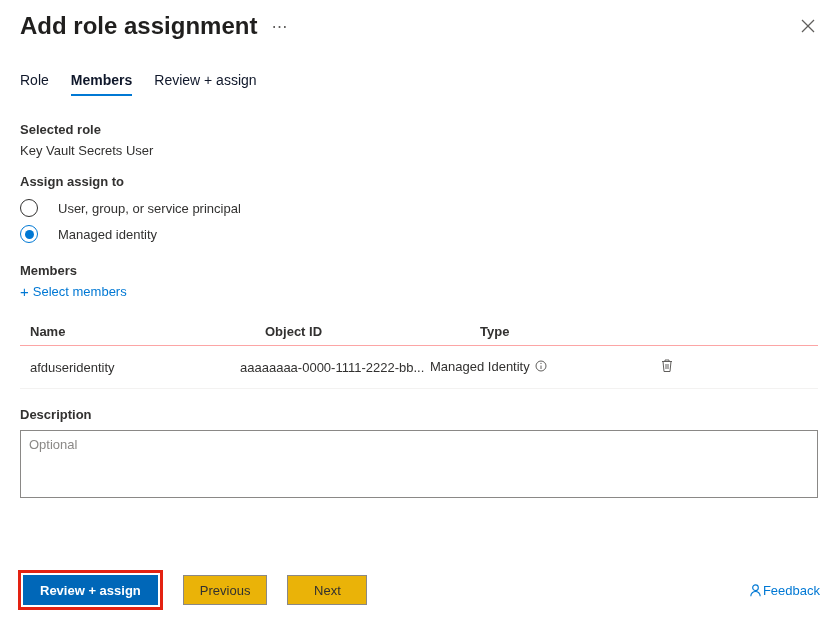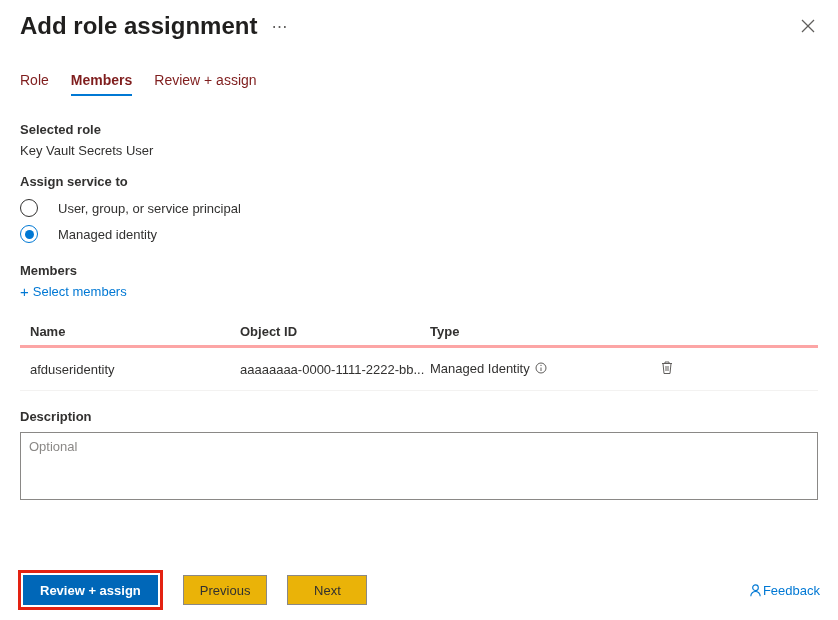--- a/index.html
+++ b/index.html
@@ -44,21 +44,21 @@
     justify-content: center;
   }
   .tabs {
     display: flex;
     gap: 22px;
     padding: 24px 20px 0 20px;
   }
   .tab {
     padding-bottom: 6px;
     cursor: pointer;
-    color: #7f1d1d;
+    color: #0f172a;
     font-size: 14px;
   }
   .tab.active {
     font-weight: 600;
     border-bottom: 2px solid #0078d4;
   }
   .content {
     padding: 18px 20px 0 20px;
   }
   .section-label {
@@ -117,22 +117,23 @@
   }
   .table {
     margin-top: 24px;
     width: 100%;
   }
   .thead, .trow {
     display: flex;
     align-items: center;
   }
   .thead {
-    border-bottom: 3px solid #fca5a5;
+    border-bottom: 1px solid #fca5a5;
     padding-bottom: 6px;
+    gap: 25px;
   }
   .th {
     font-weight: 600;
     font-size: 13px;
     color: #323130;
   }
   .col-name { width: 220px; padding-left: 10px; }
   .col-obj  { width: 190px; }
   .col-type { width: 210px; }
   .col-del  { flex: 1; text-align: left; padding-left: 20px; }
@@ -227,21 +228,21 @@
 <div class="tabs">
   <div class="tab">Role</div>
   <div class="tab active">Members</div>
   <div class="tab">Review + assign</div>
 </div>
 
 <div class="content">
   <div class="section-label">Selected role</div>
   <div class="section-value">Key Vault Secrets User</div>
 
-  <div class="section-label">Assign service to</div>
+  <div class="section-label">Assign assign to</div>
   <div class="radio-group">
     <div class="radio-row">
       <span class="radio-circle"></span>
       <span>User, group, or service principal</span>
     </div>
     <div class="radio-row">
       <span class="radio-circle checked"></span>
       <span>Managed identity</span>
     </div>
   </div>

